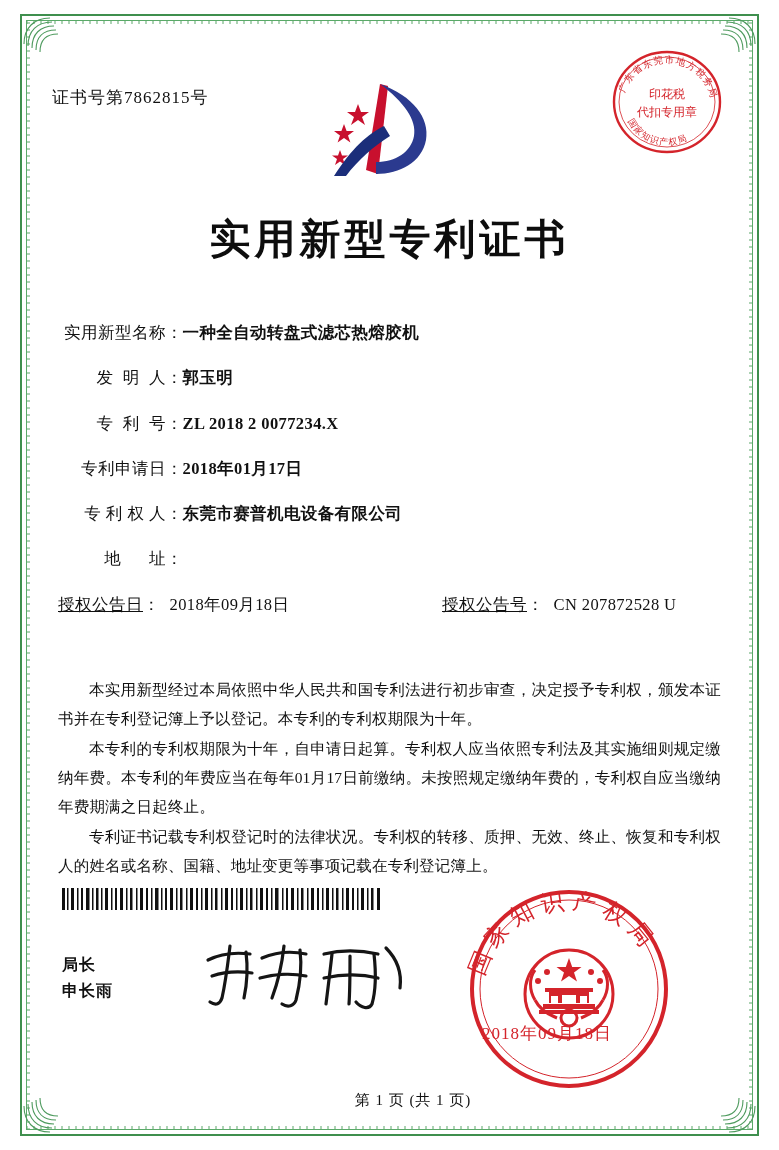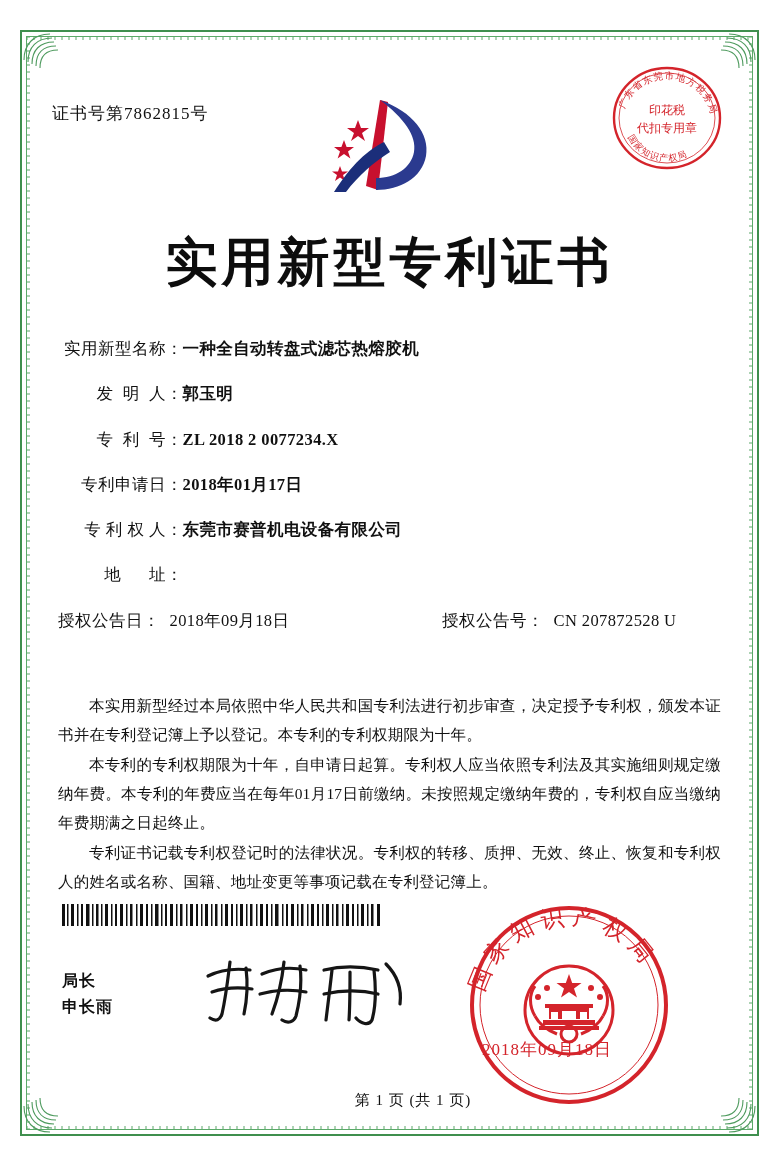--- a/index.html
+++ b/index.html
@@ -14,21 +14,20 @@
     color: #111;
     position: relative;
     overflow: hidden;
   }
 
   
   .page {
     position: absolute;
     inset: 0;
     background: #ffffff;
-    margin-top: 16px;
   }
   .border-outer {
     position: absolute;
     left: 20px;
     top: 14px;
     right: 20px;
     bottom: 14px;
     border: 2px solid #3f8f4e;
     box-sizing: border-box;
   }
@@ -93,21 +92,21 @@
     width: 120px;
     height: 120px;
   }
 
   .title {
     position: absolute;
     left: 0;
     right: 0;
     top: 212px;
     text-align: center;
-    font-size: 52px;
+    font-size: 41px;
     font-weight: bold;
     letter-spacing: 4px;
     font-family: "DejaVu Serif", "Liberation Serif", serif;
     color: #0d0d0d;
   }
 
   
   .fields {
     position: absolute;
     left: 58px;
@@ -138,21 +137,21 @@
   .field-value.addr {
     line-height: 1.7;
   }
   .row-split {
     display: flex;
     align-items: flex-start;
     margin-bottom: 10px;
   }
   .row-split .left { flex: 0 0 384px; display: flex; }
   .row-split .right { flex: 1 1 auto; display: flex; }
-  .row-split .lbl { white-space: pre; letter-spacing: 0.5px; }
+  .row-split .lbl { white-space: pre; letter-spacing: 0.5px; text-decoration: underline; }
   .row-split .val { letter-spacing: 0.4px; padding-left: 10px; }
 
   
   .body-text {
     position: absolute;
     left: 58px;
     right: 58px;
     top: 676px;
     font-size: 15.5px;
     line-height: 1.85;

